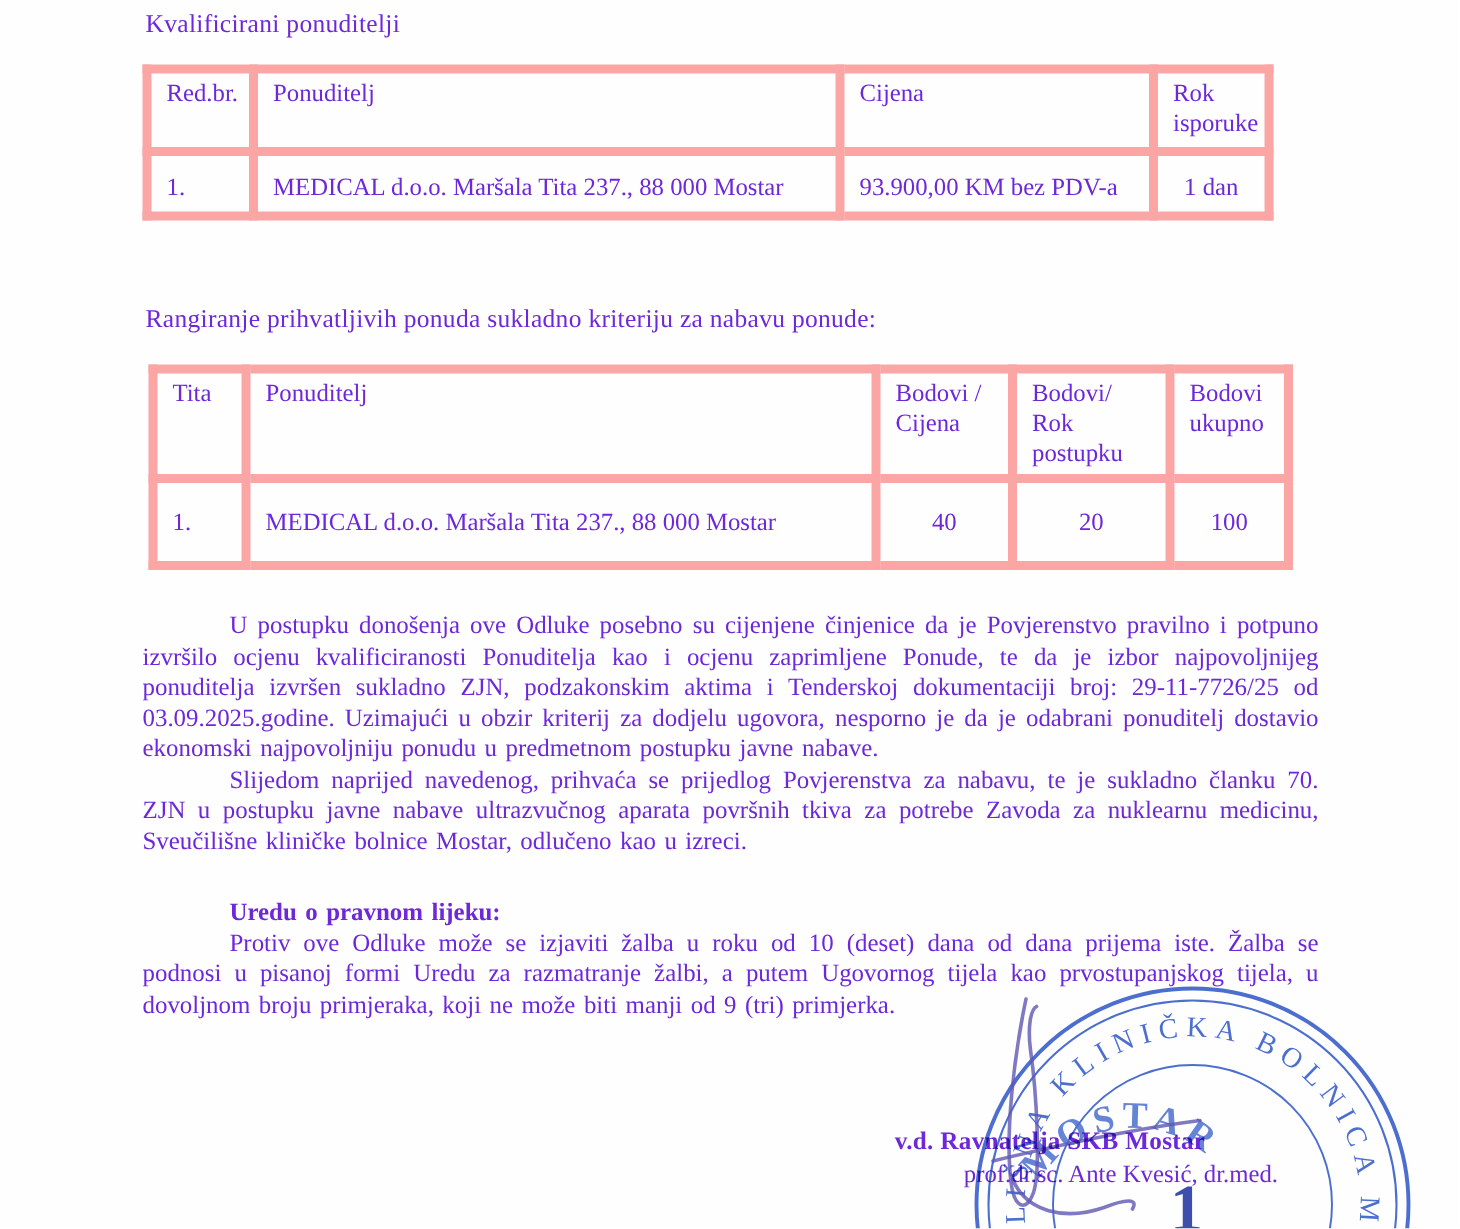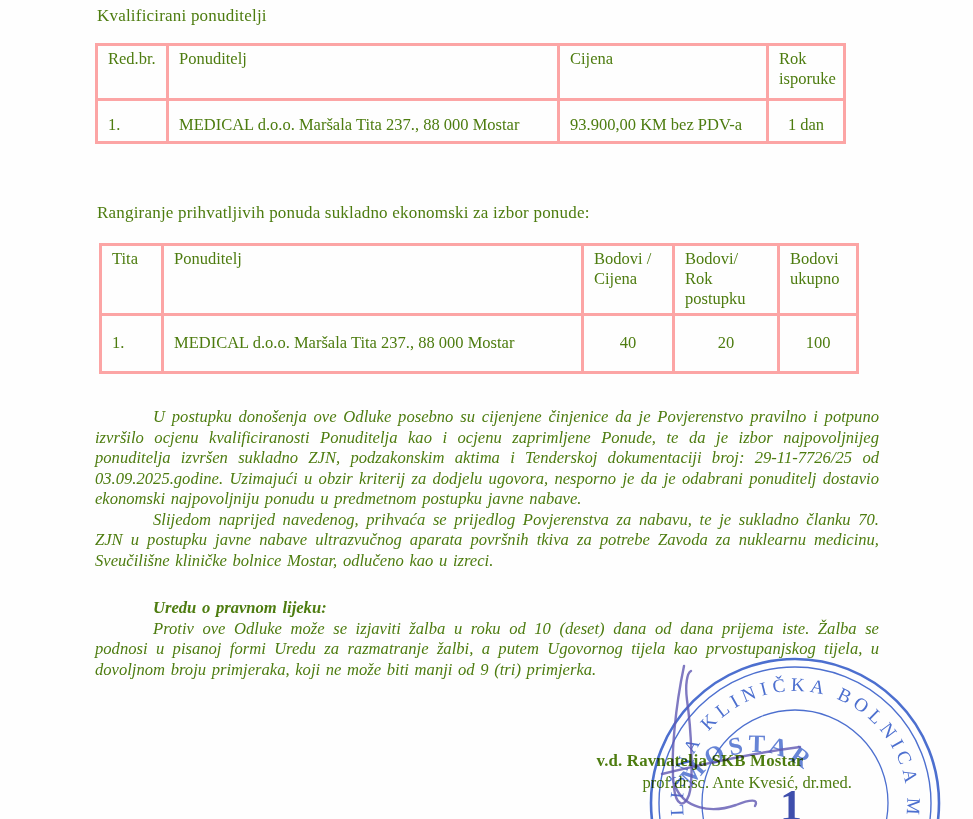--- a/index.html
+++ b/index.html
@@ -1,45 +1,45 @@
 <!DOCTYPE html>
 <html><head>
 <meta charset="utf-8">
 <style>
   html,body{margin:0;padding:0;background:#ffffff;}
   .page{
     position:relative;width:973px;height:819px;overflow:hidden;
-    background:#fefefe;color:#4d7c0f;
+    background:#fefefe;color:#6d28d9;
     font-family:"Liberation Serif", serif;
   }
   .heading{position:absolute;left:97px;top:6px;font-size:17px;letter-spacing:.2px;}
   .heading2{position:absolute;left:97px;top:203px;font-size:17px;letter-spacing:.2px;}
 
   table{border-collapse:collapse;table-layout:fixed;position:absolute;background:transparent;}
   .t1{left:95px;top:43px;width:748px;}
   .t2{left:99px;top:243px;width:757px;}
   th,td{
-    border:3px solid #fca5a5;
+    border:6px solid #fca5a5;
     font-size:16.5px;font-weight:normal;text-align:left;
     padding:3px 8px 4px 10px;overflow:hidden;
   }
   thead th{vertical-align:top;}
   .t1 thead tr{height:55px;}
   .t1 tbody tr{height:43px;}
   .t1 tbody td{vertical-align:bottom;padding-bottom:6px;}
   .t2 thead tr{height:64px;}
   .t2 tbody tr{height:58px;}
   .t2 tbody td{vertical-align:middle;}
   .c-center{text-align:center;padding-left:2px;padding-right:2px;}
 
   .body-text{
     position:absolute;left:95px;top:407px;width:784px;
     font-size:16.6px;line-height:20.5px;text-align:justify;word-spacing:1.5px;
   }
-  .body-text p{margin:0;text-indent:58px;font-style:italic;}
+  .body-text p{margin:0;text-indent:58px;}
   .body-text p.legal-h{margin-top:27px;font-weight:bold;text-align:left;}
 
   .sig{position:absolute;left:548px;top:733px;width:304px;text-align:center;margin-top:18px;}
   .sig-title{font-size:16.8px;font-weight:bold;letter-spacing:.2px;}
   .sig-name{font-size:16.5px;margin-top:2px;text-align:right;}
 
   .stamp{
     position:absolute;left:648px;top:656px;
     mix-blend-mode:multiply;opacity:.92;
   }
@@ -73,21 +73,21 @@
     <tbody>
       <tr>
         <td>1.</td>
         <td>MEDICAL d.o.o. Maršala Tita 237., 88 000 Mostar</td>
         <td>93.900,00 KM bez PDV-a</td>
         <td class="c-center">1 dan</td>
       </tr>
     </tbody>
   </table>
 
-  <div class="heading2">Rangiranje prihvatljivih ponuda sukladno ekonomski za izbor ponude:</div>
+  <div class="heading2">Rangiranje prihvatljivih ponuda sukladno kriteriju za nabavu ponude:</div>
 
   <table class="t2">
     <colgroup>
         <col style="width:62px">
         <col style="width:420px">
         <col style="width:91px">
         <col style="width:105px">
         <col style="width:79px">
       </colgroup>
     <thead>

